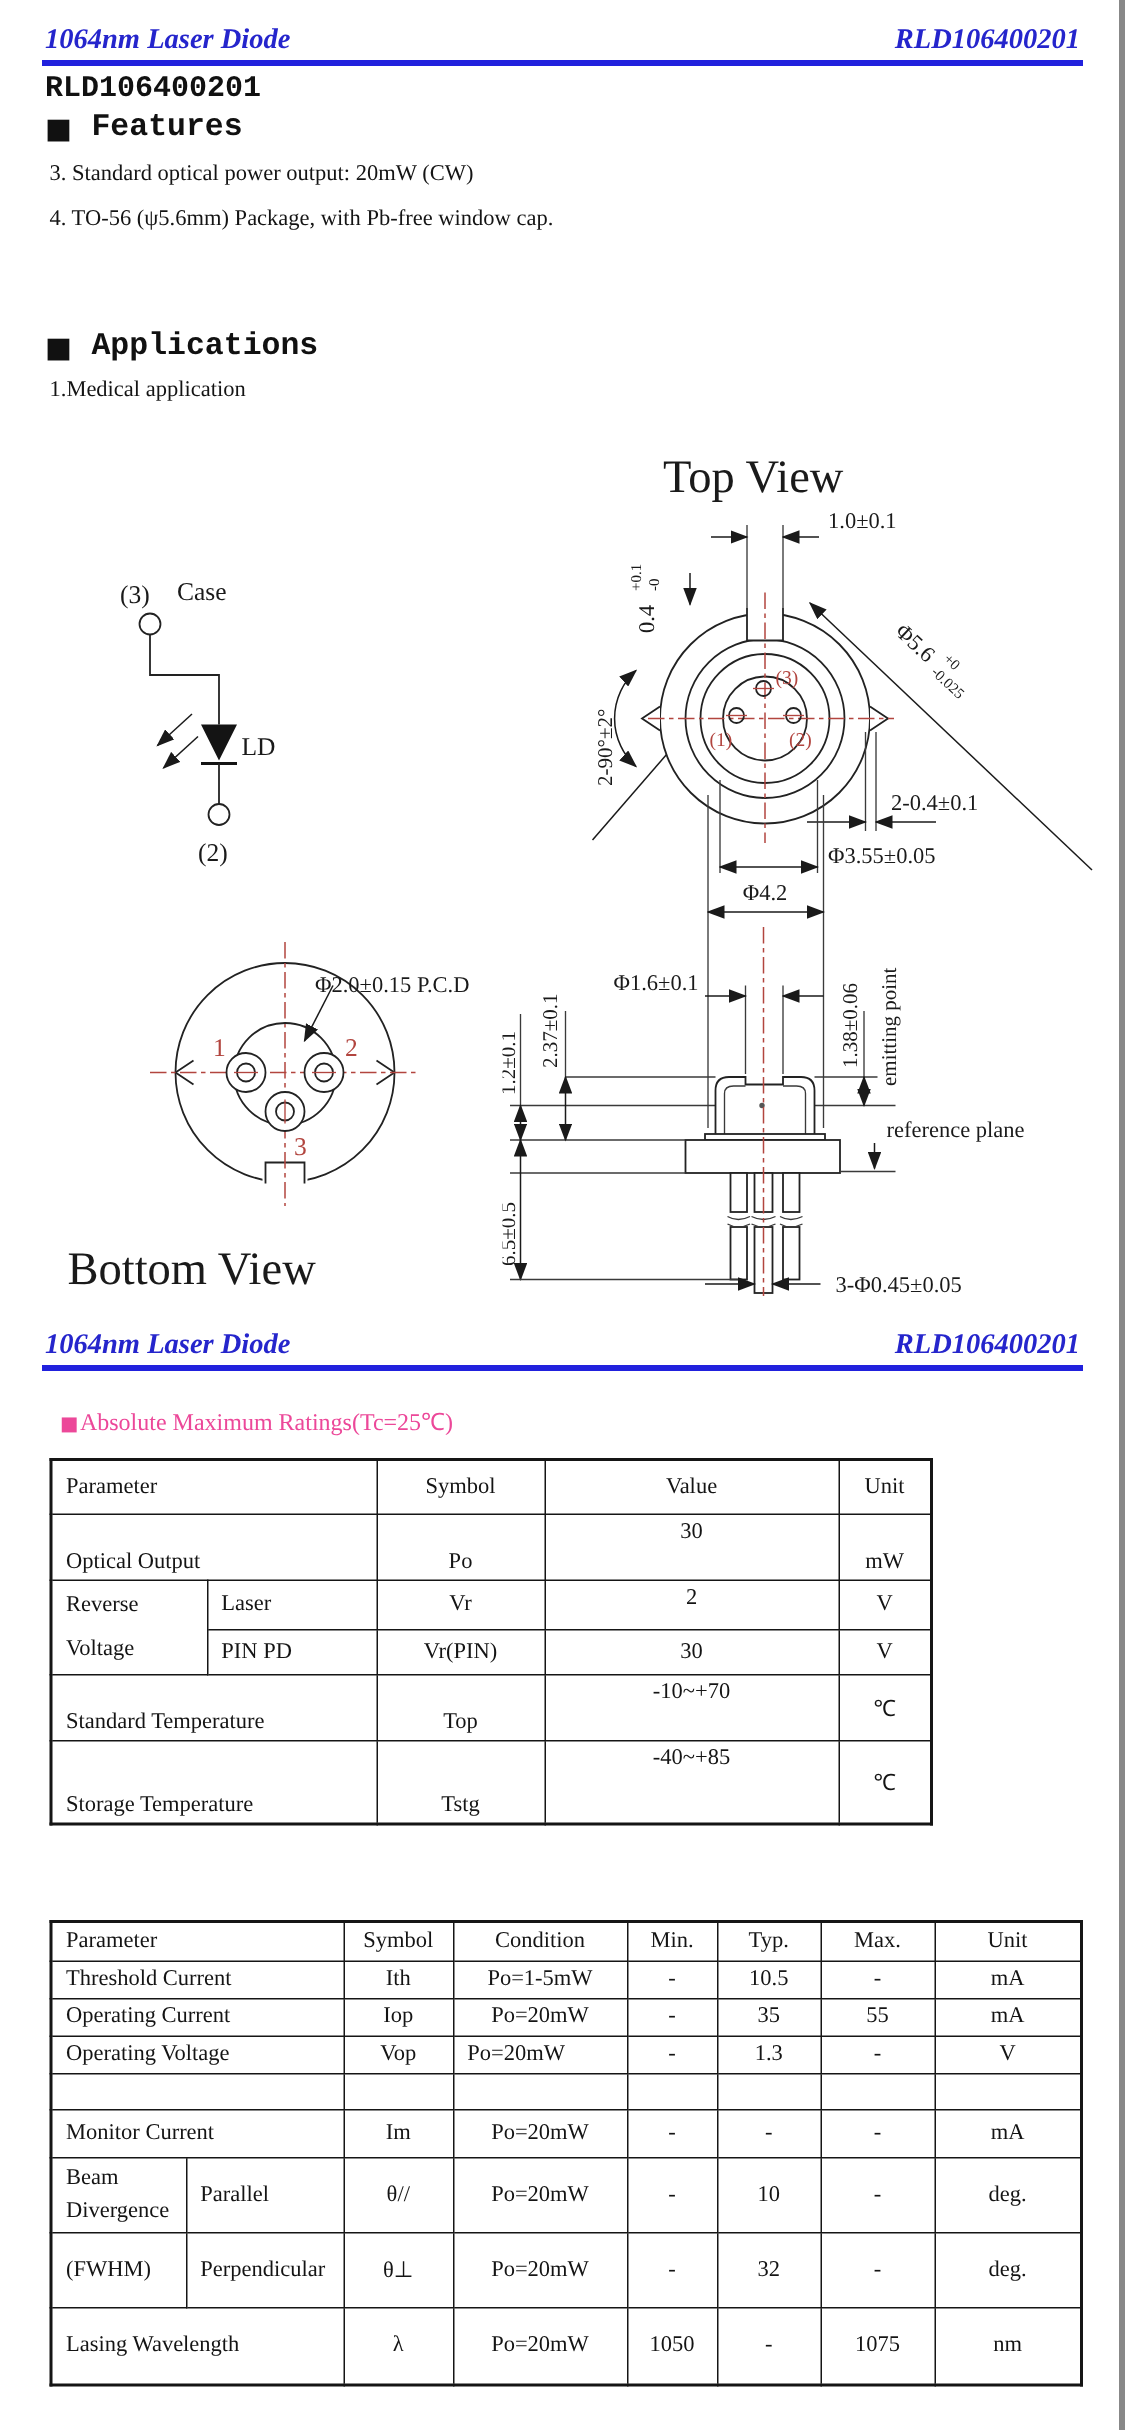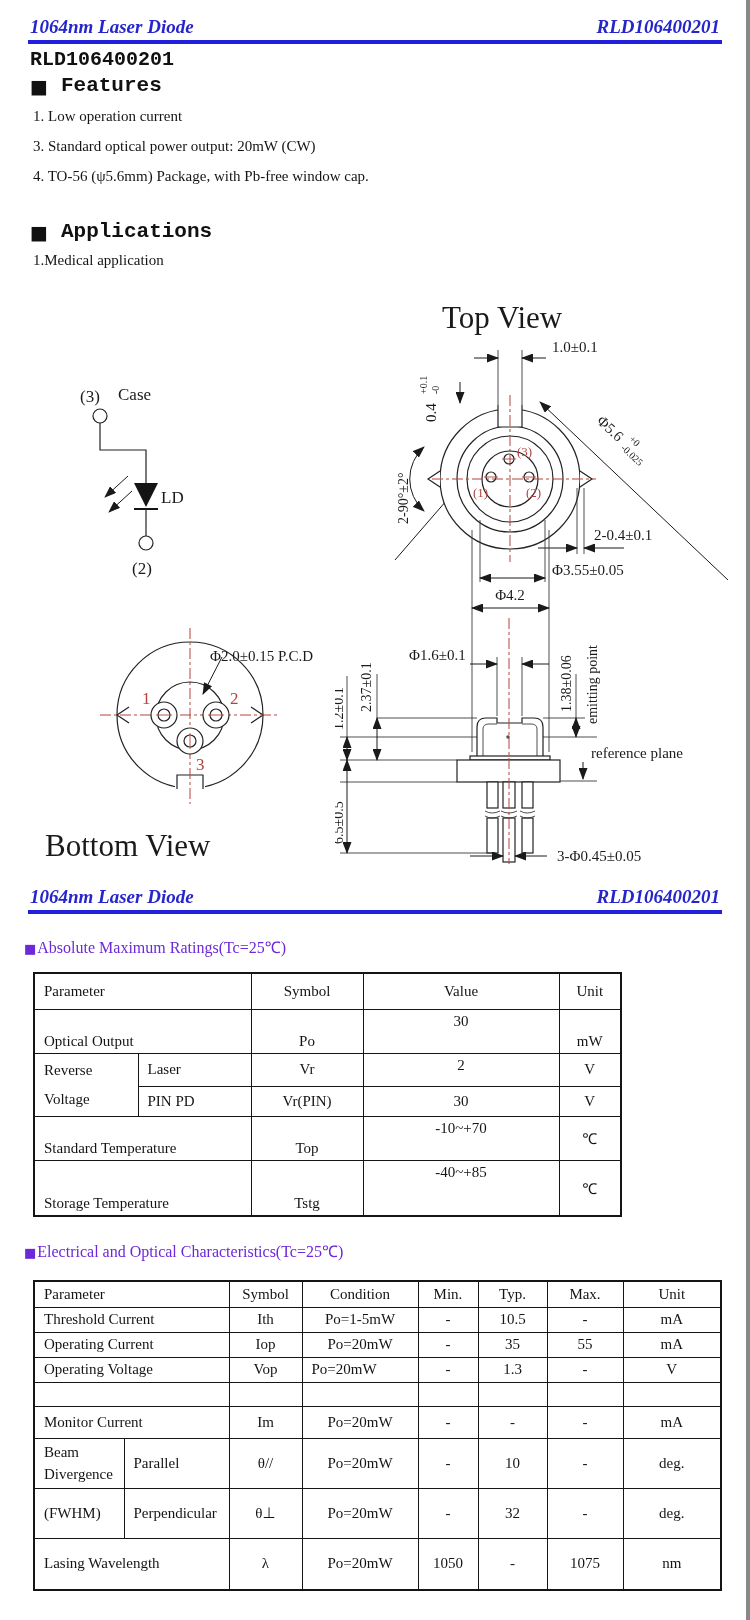--- a/index.html
+++ b/index.html
@@ -12,21 +12,21 @@
          font-size:19px;color:#2525cc;}
   .rule{position:absolute;left:28px;width:694px;height:4px;background:#2121dd;}
   
   .pn{position:absolute;left:30px;font-family:"Liberation Mono",monospace;
       font-weight:bold;font-size:20px;color:#111;}
   .bighead{position:absolute;left:30px;font-family:"Liberation Mono",monospace;
       font-weight:bold;font-size:21px;color:#111;display:flex;align-items:center;}
   .bighead .sq{font-size:19px;margin-right:13px;font-family:"DejaVu Sans",sans-serif;}
   .list{position:absolute;left:33px;font-size:15px;}
   .list div{height:26px;padding-top:4px;}
-  .sec-title{position:absolute;left:24px;font-size:16px;color:#6d28d9;}
+  .sec-title{position:absolute;left:40px;font-size:16px;color:#ec4899;}
   .sec-title .sq{font-size:13px;font-family:"DejaVu Sans",sans-serif;margin-right:1px;}
   
   table{position:absolute;border-collapse:collapse;table-layout:fixed;
         font-family:"Liberation Serif",serif;}
   table{border:2px solid #151515;}
   td{border:1px solid #151515;font-size:15px;text-align:center;vertical-align:middle;
      padding:0;overflow:hidden;color:#141414;}
   td.pl{text-align:left;padding-left:9px;}
   td.vb{vertical-align:bottom;padding-bottom:3px;}
   td.vt{vertical-align:top;padding-top:3px;}
@@ -60,21 +60,20 @@
   </div>
   <div class="rule" style="top:40px"></div>
 
   <div class="pn" style="top:48px">RLD106400201</div>
 
   <div class="bighead" style="top:74px">
     <span class="sq">■</span>
     <span>Features</span>
   </div>
   <div class="list" style="top:104px">
-    <div>1. Low operation current</div>
     <div>3. Standard optical power output: 20mW (CW)</div>
     <div>4. TO-56 (ψ5.6mm) Package, with Pb-free window cap.</div>
   </div>
 
   <div class="bighead" style="top:220px">
     <span class="sq">■</span>
     <span>Applications</span>
   </div>
   <div class="list" style="top:248px">
     <div>1.Medical application</div>
@@ -335,23 +334,20 @@
     </tr>
     <tr class="h56">
       <td colspan="2" class="pl vb">Storage Temperature</td>
       <td class="vb">Tstg</td>
       <td class="vt">-40~+85</td>
       <td>℃</td>
     </tr>
   </tbody>
     </table>
 
-  <div class="sec-title" style="top:1240px">
-    <span class="sq">■</span><span>Electrical and Optical Characteristics(Tc=25℃)</span>
-  </div>
 
   <table style="left:33px;top:1280px;width:687px">
     <colgroup>
         <col style="width:90px">
         <col style="width:105px">
         <col style="width:73px">
         <col style="width:116px">
         <col style="width:60px">
         <col style="width:69px">
         <col style="width:76px">

